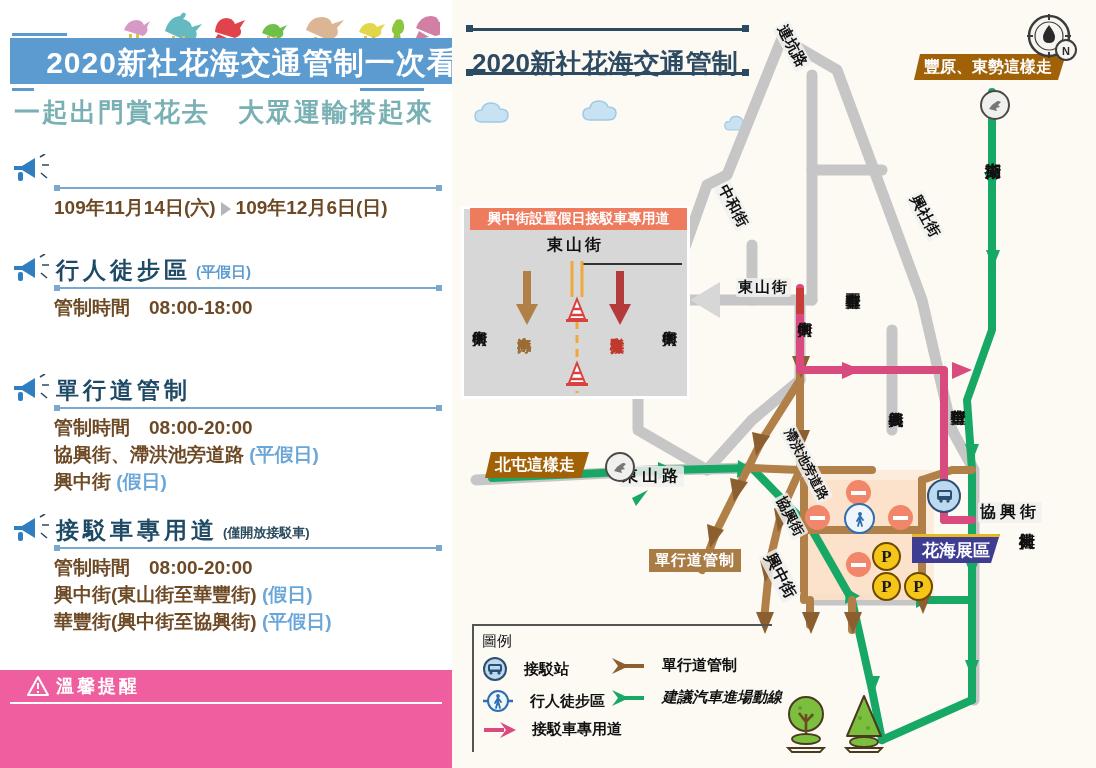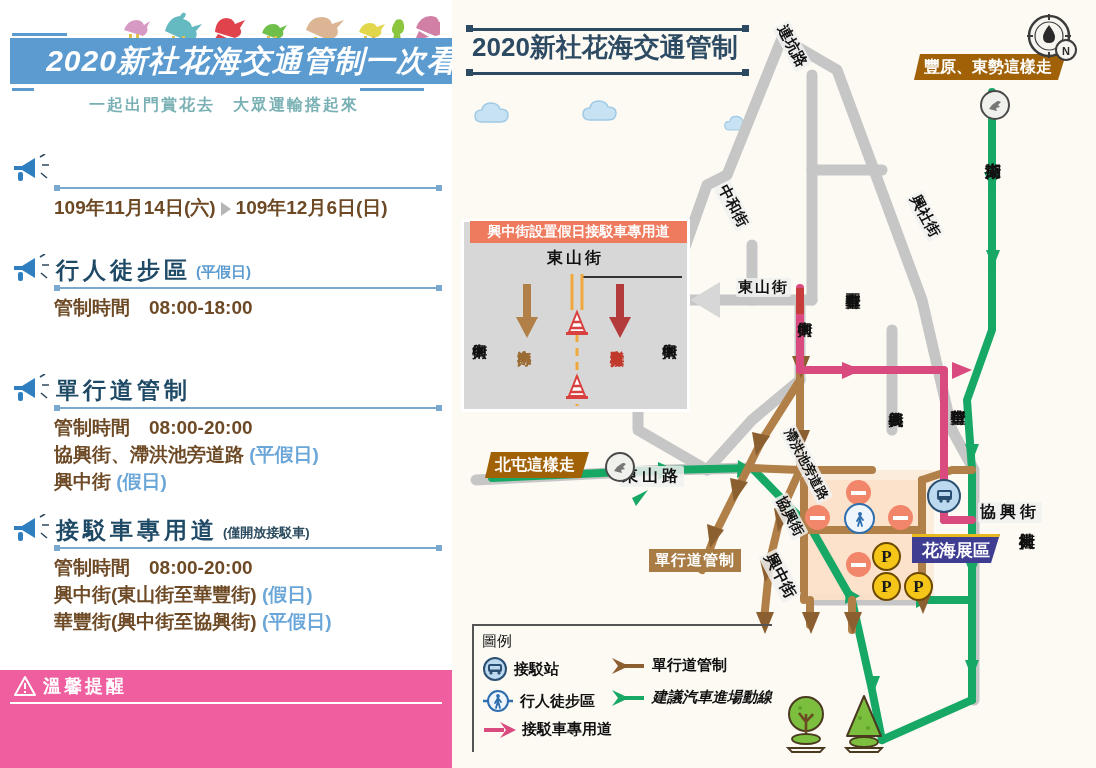--- a/index.html
+++ b/index.html
@@ -17,30 +17,30 @@
     position:absolute;left:0;top:0;width:452px;height:768px;
     background:#ffffff;
     box-sizing:border-box;
   }
   .birds{
     position:absolute;left:110px;top:4px;width:330px;height:36px;
   }
   .title-bar{
     position:absolute;left:10px;top:38px;width:484px;height:46px;
     background:#5b9bd0;
-    display:flex;align-items:center;justify-content:center;font-style:italic;
+    display:flex;align-items:flex-end;justify-content:center;
   }
   .title-bar .t{
     color:#ffffff;font-size:30px;font-weight:bold;letter-spacing:1px;
     white-space:nowrap;
   }
   .tick{position:absolute;background:#5b9bd0;}
   .subtitle{
     position:absolute;left:10px;top:95px;width:428px;
-    text-align:center;color:#79b0b4;font-size:16px;font-weight:bold;
+    text-align:center;color:#79b0b4;font-size:26px;font-weight:bold;
     letter-spacing:2px;white-space:nowrap;
   }
 
   .section{position:absolute;left:12px;width:430px;}
   .sec-head{display:flex;align-items:flex-end;gap:4px;height:34px;}
   .mega{width:40px;height:28px;position:relative;flex:none;}
   .sec-title{
     color:#1f4a66;font-size:23px;font-weight:bold;letter-spacing:4px;
     line-height:1;white-space:nowrap;
   }
@@ -66,46 +66,46 @@
     border-left:10px solid #b6b6b6;border-top:7px solid transparent;
     border-bottom:7px solid transparent;margin:0 5px;
   }
 
   
   .notice{
     position:absolute;left:0;bottom:0;width:452px;height:98px;
     background:#ef5fa0;
   }
   .notice-head{
-    display:flex;align-items:center;gap:7px;height:32px;padding-left:14px;
+    display:flex;align-items:center;gap:7px;height:32px;padding-left:27px;
   }
   .notice-head .lbl{color:#ffffff;font-size:18px;font-weight:bold;letter-spacing:3px;}
   .notice-div{height:2px;background:#ffffff;margin:0 10px;}
   .notice-body{
     color:#ffffff;font-size:19px;font-weight:bold;line-height:1.35;
     padding:5px 10px 0 12px;letter-spacing:0px;
   }
 
   
   .map-panel{
     position:absolute;left:452px;top:0;width:644px;height:768px;
     background:#fdfaf4;overflow:hidden;
   }
   .map-title{
-    position:absolute;left:20px;top:30px;
+    position:absolute;left:20px;top:46px;
     color:#2d4a63;font-size:26px;font-weight:bold;white-space:nowrap;
   }
   .map-title-rule{position:absolute;background:#2d4a63;}
   .map-title-sq{position:absolute;width:7px;height:7px;background:#2d4a63;}
 
   .cloud{position:absolute;}
 
   
   .inset{
-    position:absolute;left:9px;top:219px;width:229px;height:193px;
+    position:absolute;left:9px;top:206px;width:229px;height:193px;
     background:#d7d7d7;border:3px solid #ffffff;box-sizing:border-box;
   }
   .inset-head{
     position:absolute;left:6px;top:-1px;width:217px;height:22px;
     background:#ef7b5e;color:#ffffff;font-size:14px;font-weight:bold;
     display:flex;align-items:center;justify-content:center;letter-spacing:0px;
     white-space:nowrap;
   }
   .inset-top-lbl{
     position:absolute;left:0;right:0;top:26px;text-align:center;
@@ -173,21 +173,21 @@
     display:flex;align-items:center;justify-content:center;
   }
 
   
   .legend{
     position:absolute;left:20px;top:624px;width:300px;height:130px;
   }
   .legend-top{position:absolute;left:0;top:0;width:300px;height:2px;background:#555;}
   .legend-left{position:absolute;left:0;top:0;width:2px;height:128px;background:#555;}
   .legend-ttl{position:absolute;left:10px;top:8px;font-size:15px;font-weight:normal;color:#111;}
-  .lg-row{position:absolute;display:flex;align-items:center;gap:6px;}
+  .lg-row{position:absolute;display:flex;align-items:center;gap:16px;}
   .lg-txt{font-size:15px;font-weight:bold;color:#111;white-space:nowrap;}
 </style>
 </head>
 <body>
 
 <div id="root">
 
   <div class="left-panel">
 
     <svg class="birds" viewBox="0 0 330 36">

